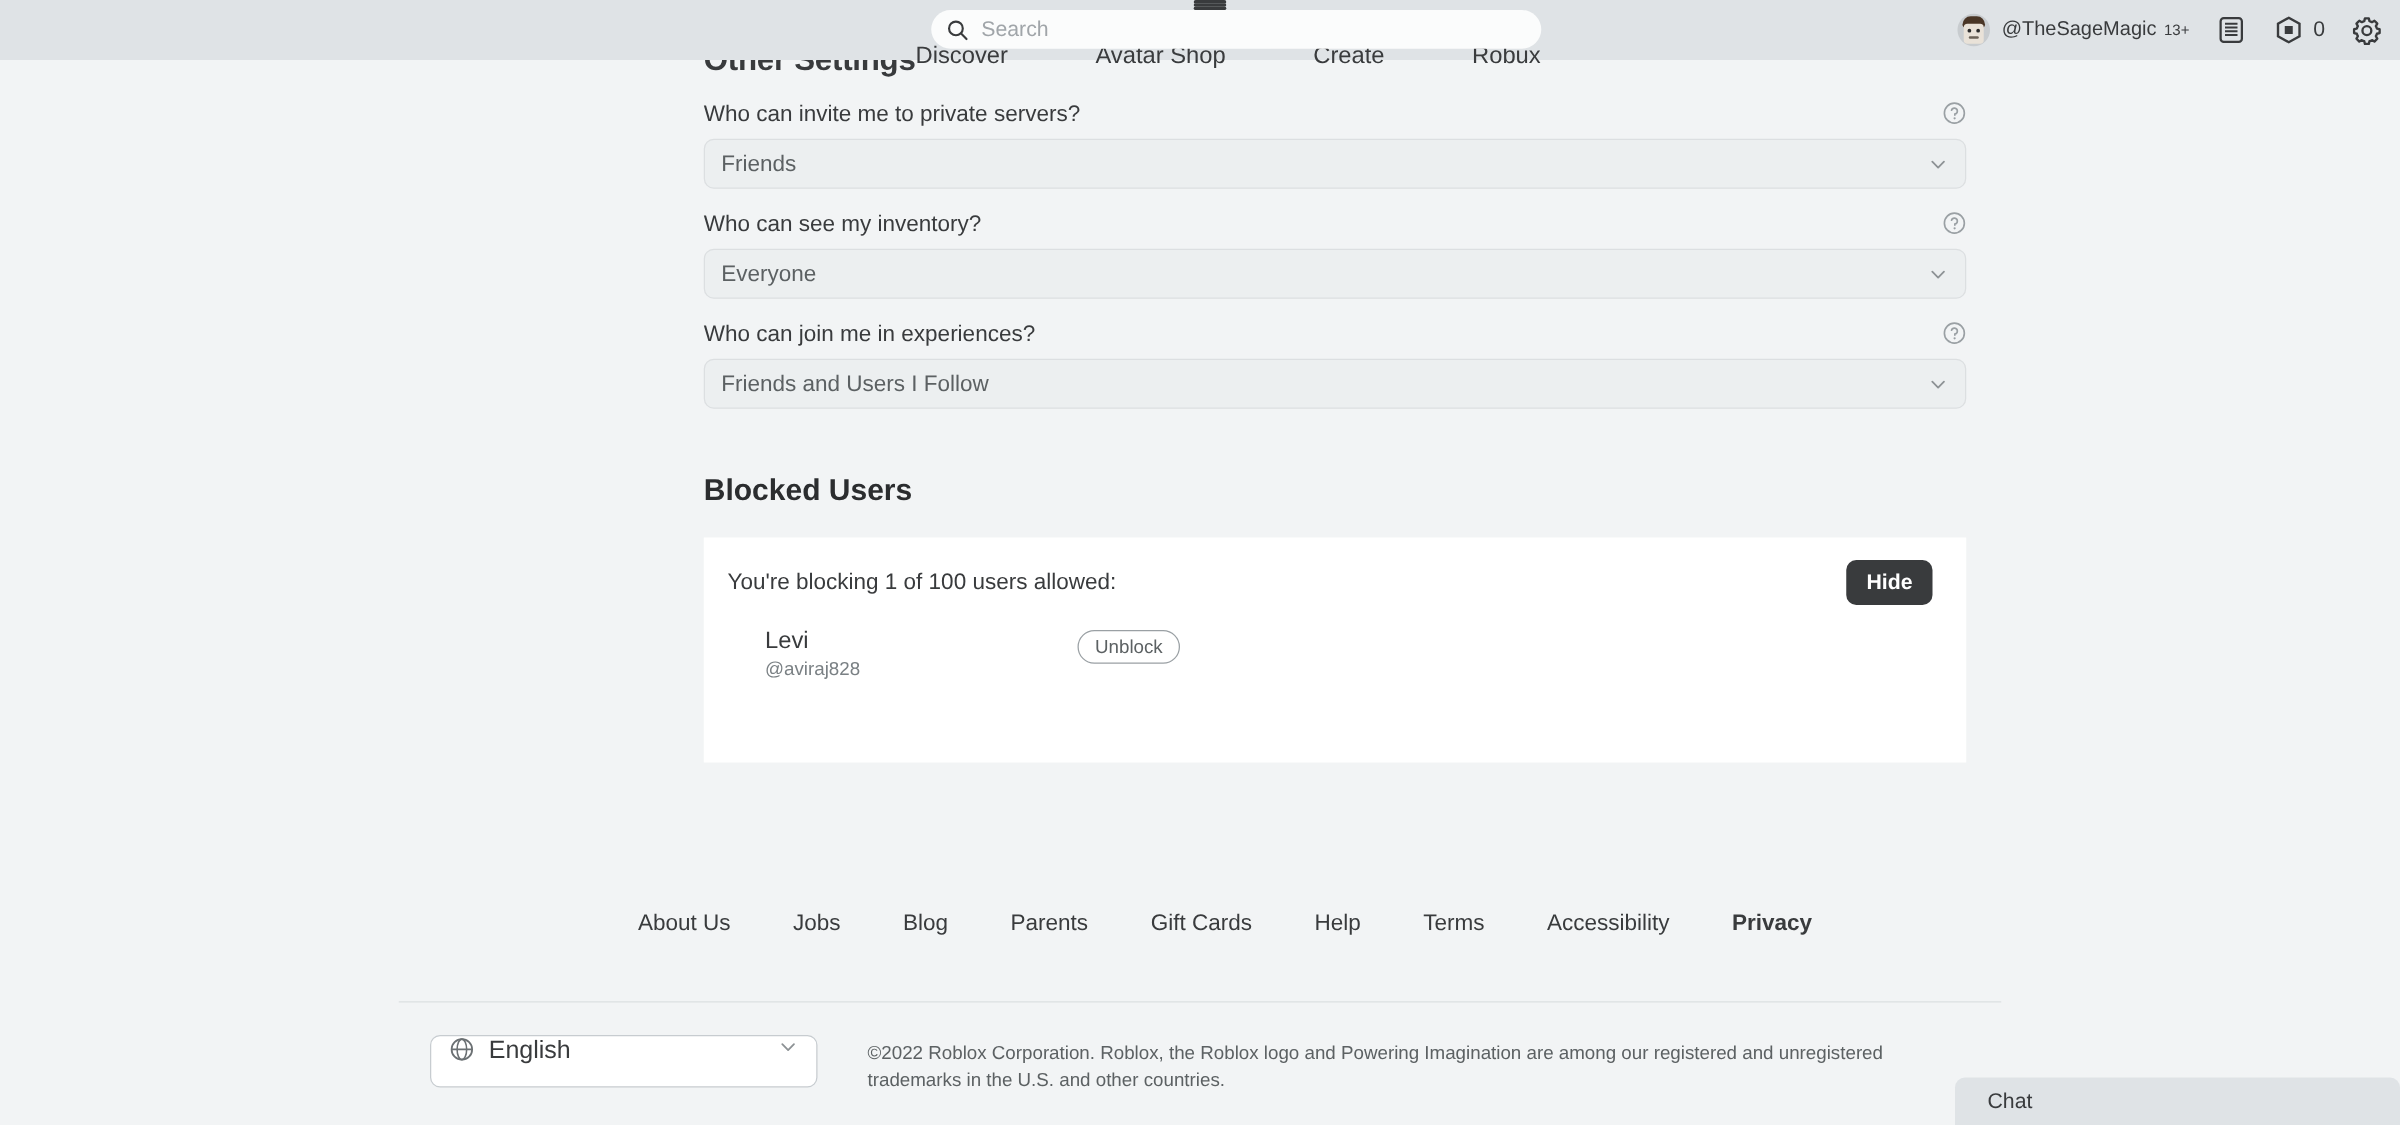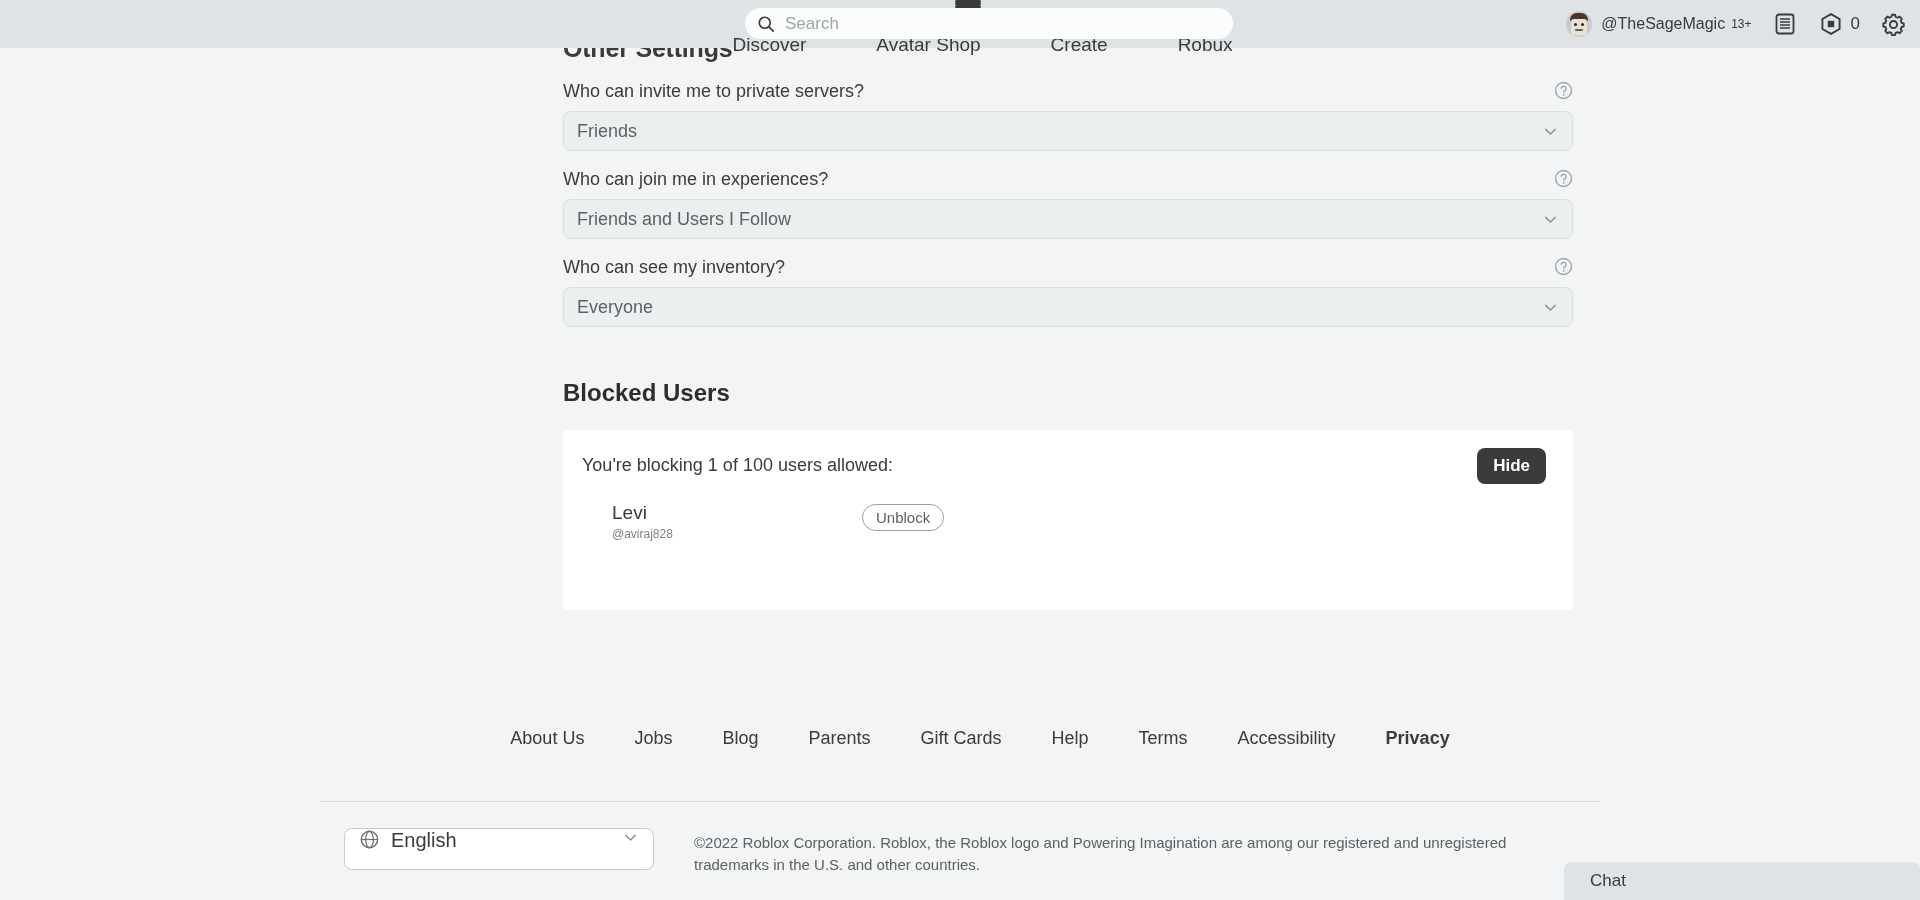--- a/index.html
+++ b/index.html
@@ -194,21 +194,21 @@
     font-family: "Liberation Sans", sans-serif;
   }
   .blocked-row {
     margin-top: 26px;
     margin-left: 49px;
     display: flex;
     align-items: flex-start;
   }
   .blocked-user-info { width: 250px; }
   .blocked-name { font-size: 19px; color: #393b3d; line-height: 1.15; }
-  .blocked-handle { font-size: 12px; color: #7a8084; margin-top: 3px; }
+  .blocked-handle { font-size: 15px; color: #7a8084; margin-top: 3px; }
   .unblock-btn {
     background: #ffffff;
     border: 1px solid #9aa0a4;
     border-radius: 14px;
     color: #5c6163;
     font-size: 15px;
     padding: 4px 13px;
     cursor: pointer;
     font-family: "Liberation Sans", sans-serif;
     margin-top: 2px;
@@ -374,43 +374,43 @@
       </svg>
       <div class="select-box">
         <span class="select-value">Friends</span>
         <svg class="chevron" viewBox="0 0 20 20">
           <polyline points="4.5,7.5 10,13 15.5,7.5" fill="none" stroke="#8d9295" stroke-width="1.7" stroke-linecap="round" stroke-linejoin="round"></polyline>
         </svg>
       </div>
     </div>
 
     <div class="field">
+      <label class="field-label">Who can see my inventory?</label>
+      <svg class="help-icon" viewBox="0 0 20 20">
+        <circle cx="10" cy="10" r="8.4" fill="none" stroke="#9aa0a4" stroke-width="1.4"></circle>
+        <path d="M7.6 7.6 a2.5 2.5 0 1 1 2.8 3.1 v1.1" fill="none" stroke="#9aa0a4" stroke-width="1.4" stroke-linecap="round"></path>
+        <circle cx="10.2" cy="14.4" r="0.95" fill="#9aa0a4"></circle>
+      </svg>
+      <div class="select-box">
+        <span class="select-value">Everyone</span>
+        <svg class="chevron" viewBox="0 0 20 20">
+          <polyline points="4.5,7.5 10,13 15.5,7.5" fill="none" stroke="#8d9295" stroke-width="1.7" stroke-linecap="round" stroke-linejoin="round"></polyline>
+        </svg>
+      </div>
+    </div>
+
+    <div class="field">
       <label class="field-label">Who can join me in experiences?</label>
       <svg class="help-icon" viewBox="0 0 20 20">
         <circle cx="10" cy="10" r="8.4" fill="none" stroke="#9aa0a4" stroke-width="1.4"></circle>
         <path d="M7.6 7.6 a2.5 2.5 0 1 1 2.8 3.1 v1.1" fill="none" stroke="#9aa0a4" stroke-width="1.4" stroke-linecap="round"></path>
         <circle cx="10.2" cy="14.4" r="0.95" fill="#9aa0a4"></circle>
       </svg>
       <div class="select-box">
         <span class="select-value">Friends and Users I Follow</span>
-        <svg class="chevron" viewBox="0 0 20 20">
-          <polyline points="4.5,7.5 10,13 15.5,7.5" fill="none" stroke="#8d9295" stroke-width="1.7" stroke-linecap="round" stroke-linejoin="round"></polyline>
-        </svg>
-      </div>
-    </div>
-
-    <div class="field">
-      <label class="field-label">Who can see my inventory?</label>
-      <svg class="help-icon" viewBox="0 0 20 20">
-        <circle cx="10" cy="10" r="8.4" fill="none" stroke="#9aa0a4" stroke-width="1.4"></circle>
-        <path d="M7.6 7.6 a2.5 2.5 0 1 1 2.8 3.1 v1.1" fill="none" stroke="#9aa0a4" stroke-width="1.4" stroke-linecap="round"></path>
-        <circle cx="10.2" cy="14.4" r="0.95" fill="#9aa0a4"></circle>
-      </svg>
-      <div class="select-box">
-        <span class="select-value">Everyone</span>
         <svg class="chevron" viewBox="0 0 20 20">
           <polyline points="4.5,7.5 10,13 15.5,7.5" fill="none" stroke="#8d9295" stroke-width="1.7" stroke-linecap="round" stroke-linejoin="round"></polyline>
         </svg>
       </div>
     </div>
 
     <h2 class="blocked-heading">Blocked Users</h2>
 
     <div class="blocked-card">
       <div class="blocked-count">You're blocking 1 of 100 users allowed:</div>

